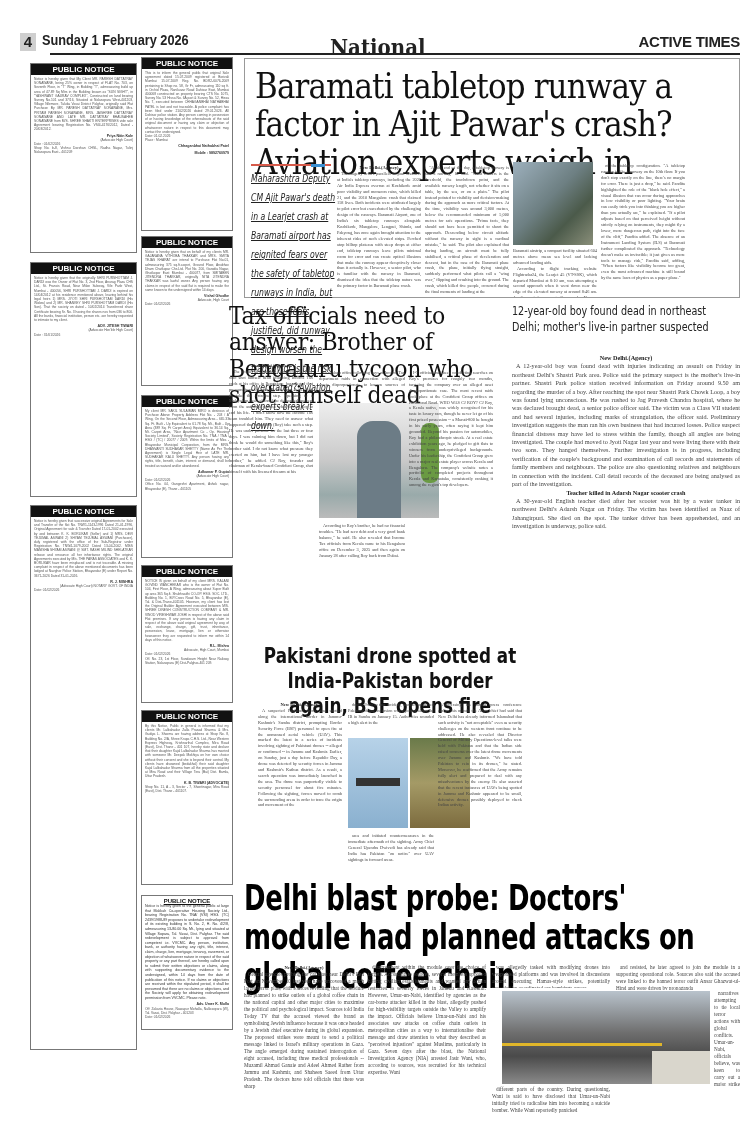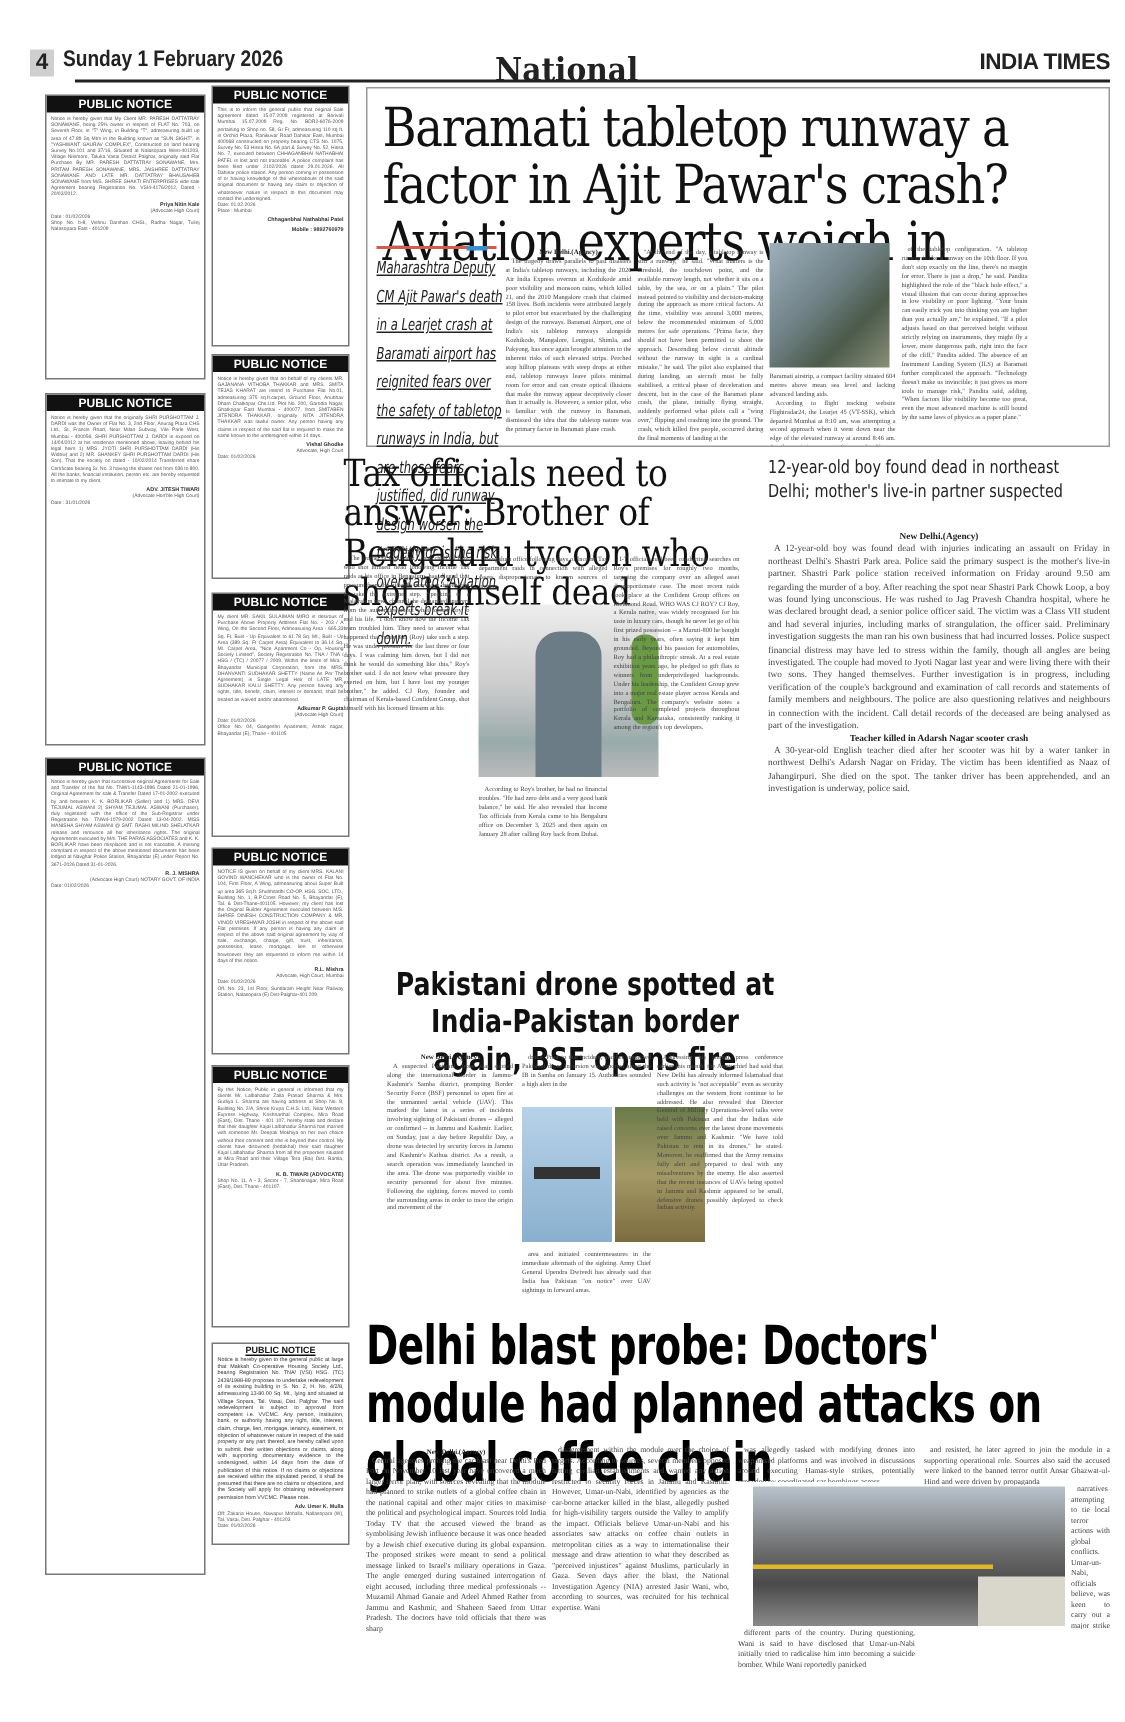--- a/index.html
+++ b/index.html
@@ -25,21 +25,21 @@
 .bar i{display:block;width:14px;height:3px;background:#3a8fd1;margin-left:60px;margin-top:-.5px}
 .cond{font-family:"DejaVu Sans",sans-serif;font-weight:bold;transform-origin:left;white-space:nowrap}
 </style>
 </head>
 <body>
 
 <div class="abs masthead">
   <div class="abs pgnum">4</div>
   <div class="abs date">Sunday 1 February 2026</div>
   <div class="abs section">National</div>
-  <div class="abs brand">INDIA TIMES</div>
+  <div class="abs brand">ACTIVE TIMES</div>
 </div>
 <div class="abs rule"></div>
 
 <div class="abs notice" style="left:30px;top:63px;width:107px;height:190px">
   <div class="nt">PUBLIC NOTICE</div>
   <div class="body">Notice is hereby given that My Client MR. PARESH DATTATRAY SONAWANE, being 25% owner in respect of FLAT No. 703, on Seventh Floor, in "T" Wing, in Building "T", admeasuring build up area of 47.89 Sq Mtrs in the Building known as "SUN SIGHT", in "YASHWANT GAURAV COMPLEX", Constructed on land bearing Survey No.101 and 37/16, Situated at Nalasopara West-401203, Village Nilemore, Taluka Vasai District Palghar, originally said Flat Purchase By MR. PARESH DATTATRAY SONAWANE, Mrs. PRITAM PARESH SONAWANE, MRS. JAISHREE DATTATRAY SONAWANE AND LATE MR. DATTATRAY BHAUSAHEB SONAWANE from M/S. SHREE SHAKTI ENTERPRISES vide sale Agreement bearing Registration No. VSI4-4176/2012, Dated - 20/03/2012.</div>
   <div class="sig">Priya Nitin Kale</div>
   <div style="text-align:right">(Advocate High Court)</div>
   <div>Date : 01/02/2026</div>
   <div>Shop No. b-8, Vishnu Darshan CHSL, Radha Nagar, Tulinj Nalasopara East - 401209</div>

